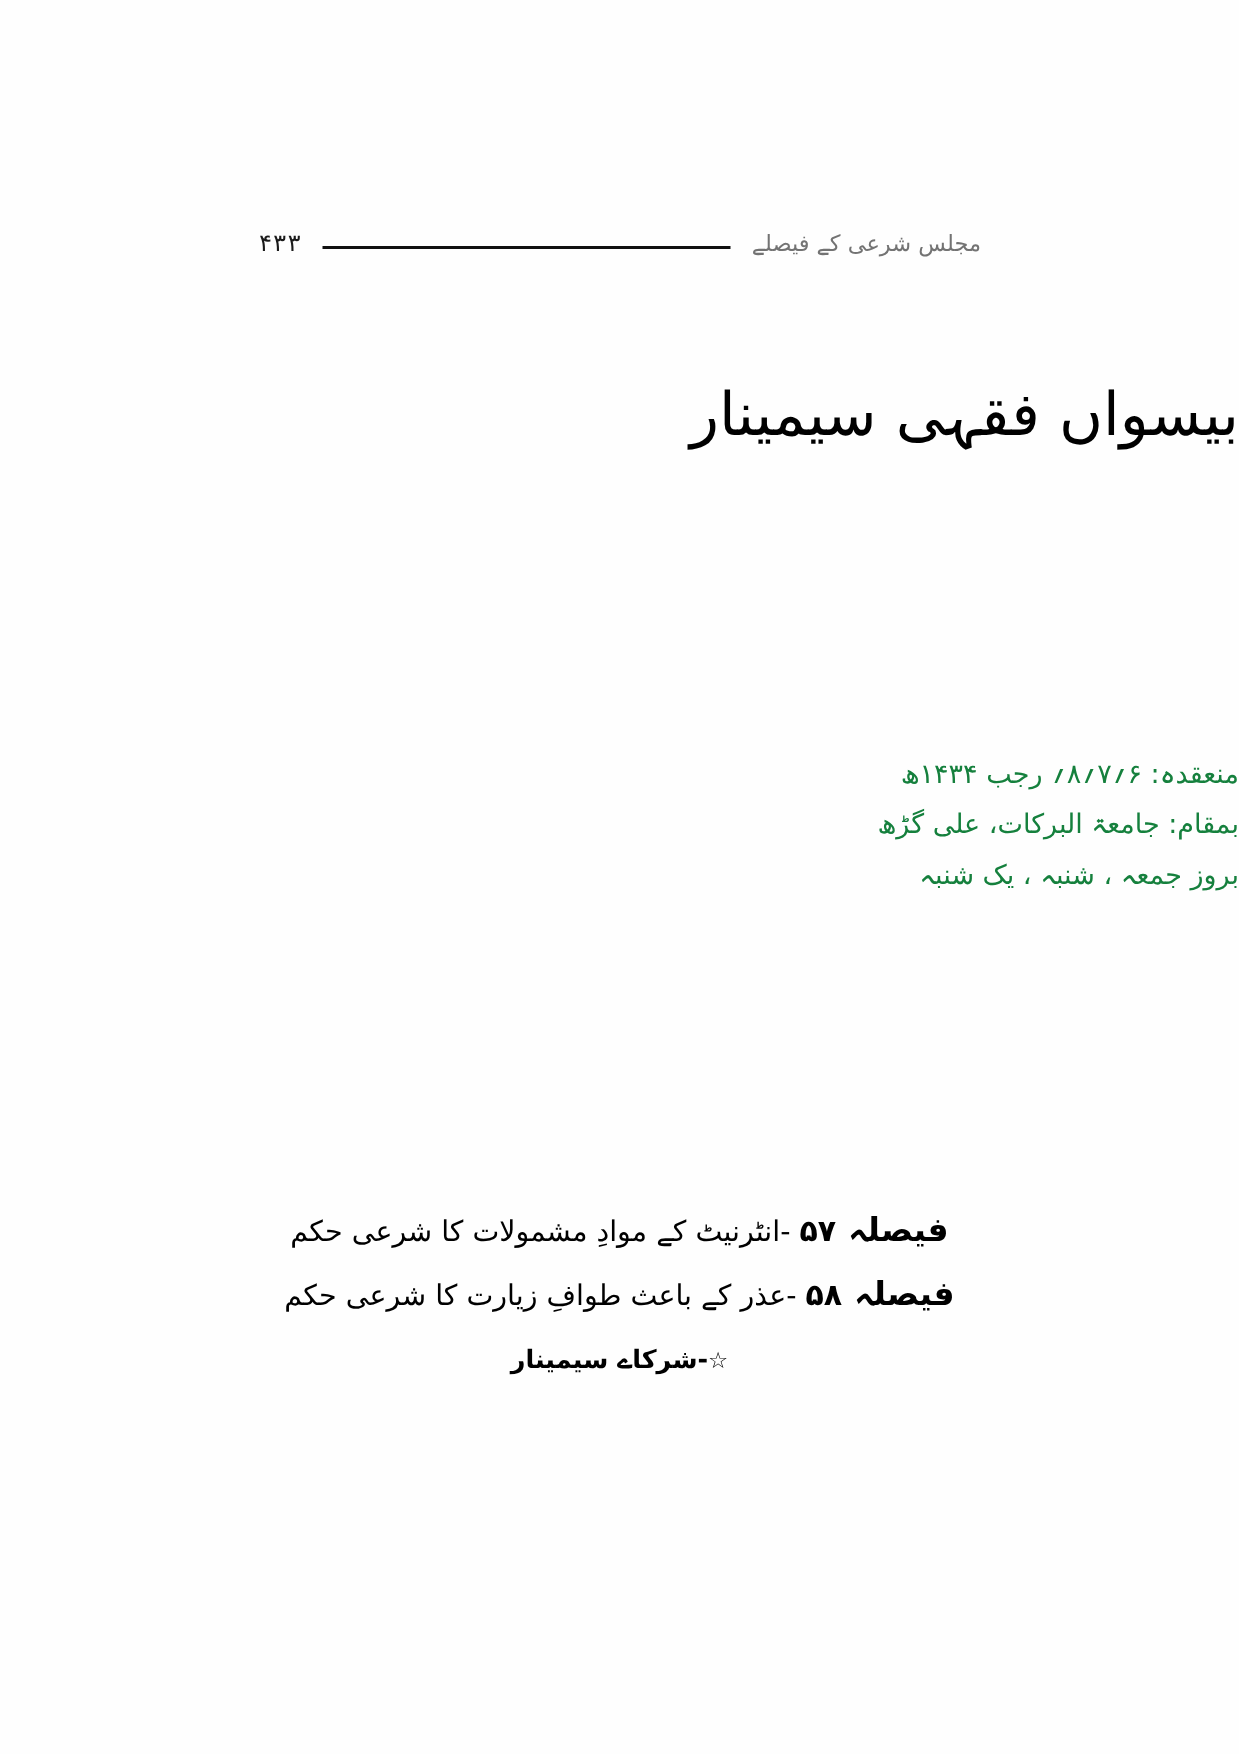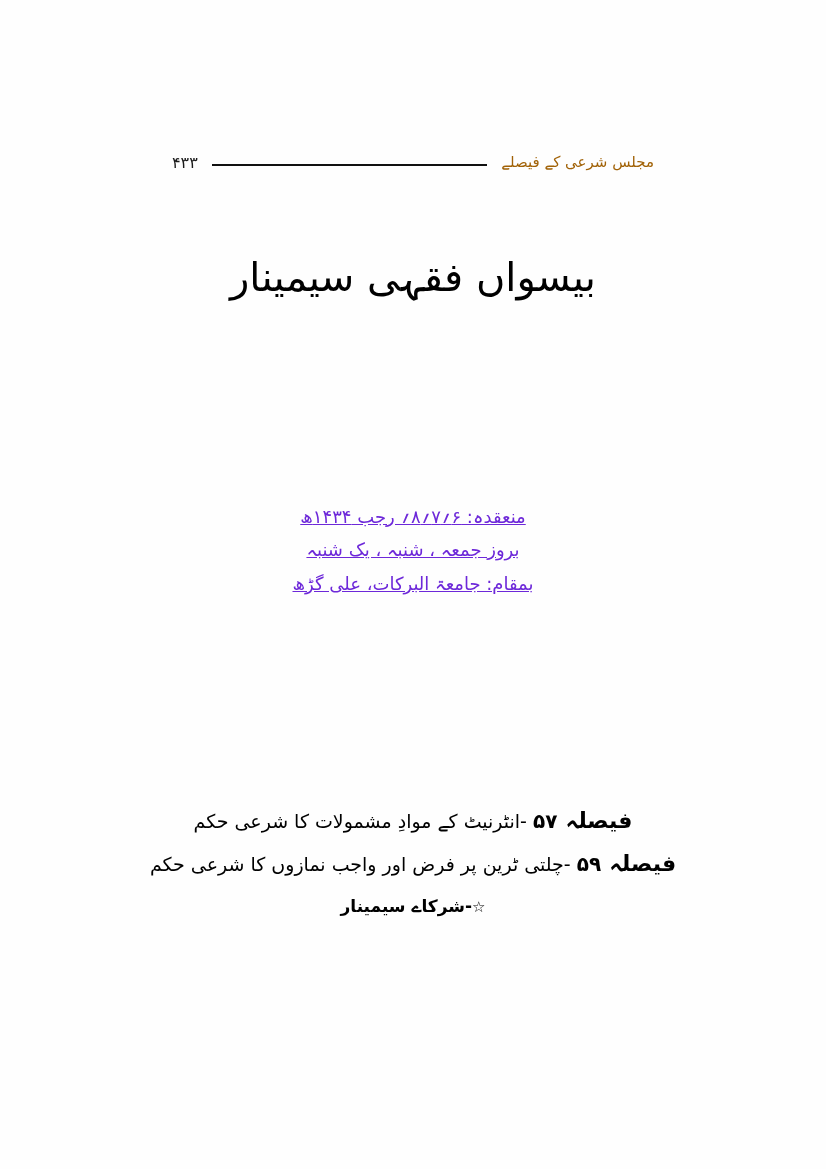--- a/index.html
+++ b/index.html
@@ -26,63 +26,62 @@
     right: 172px;
     left: 172px;
     height: 34px;
     display: flex;
     flex-direction: row;
     align-items: flex-end;
     justify-content: space-between;
   }
   .header-title {
     font-size: 15px;
-    color: #a16207;
+    color: #737373;
     line-height: 1.2;
     padding-bottom: 3px;
     white-space: nowrap;
   }
   .header-rule {
     flex: 1 1 auto;
     margin: 0 14px 8px 14px;
     border-bottom: 2px solid #111;
     height: 0;
   }
   .header-pageno {
     font-size: 16px;
     color: #1a1a1a;
     padding-bottom: 2px;
     white-space: nowrap;
     letter-spacing: 1px;
+    font-family: Liberation Mono, monospace;
   }
 
   
   .main-title {
     position: absolute;
     top: 245px;
     right: 0;
     left: 0;
-    text-align: center;
+    text-align: right;
     font-size: 40px;
     color: #000;
     letter-spacing: 1px;
     line-height: 1.6;
   }
 
   
   .meta-block {
     position: absolute;
     top: 500px;
     right: 0;
     left: 0;
-    text-align: center;
     font-size: 18px;
-    color: #6d28d9;
+    color: #15803d;
     line-height: 1.85;
-    text-decoration: underline;
   }
   .meta-line {
     display: block;
     white-space: nowrap;
   }
 
   
   .decisions {
     position: absolute;
     top: 800px;
@@ -128,38 +127,38 @@
   <div class="header">
     <div class="header-title">مجلس شرعی کے فیصلے</div>
     <div class="header-rule"></div>
     <div class="header-pageno">۴۳۳</div>
   </div>
 
   <div class="main-title">بیسواں فقہی سیمینار</div>
 
   <div class="meta-block">
     <span class="meta-line">منعقدہ: ۶؍۷؍۸؍ رجب ۱۴۳۴ھ</span>
+    <span class="meta-line">بمقام: جامعۃ البرکات، علی گڑھ</span>
     <span class="meta-line">بروز جمعہ ، شنبہ ، یک شنبہ</span>
-    <span class="meta-line">بمقام: جامعۃ البرکات، علی گڑھ</span>
   </div>
 
   <div class="decisions">
 
     <span class="decision-row">
       <span class="decision-label">فیصلہ</span>
       <span class="decision-num">۵۷</span>
       <span class="decision-text">-انٹرنیٹ کے موادِ مشمولات کا شرعی حکم</span>
     </span>
 
-
     <span class="decision-row">
       <span class="decision-label">فیصلہ</span>
-      <span class="decision-num">۵۹</span>
-      <span class="decision-text">-چلتی ٹرین پر فرض اور واجب نمازوں کا شرعی حکم</span>
+      <span class="decision-num">۵۸</span>
+      <span class="decision-text">-عذر کے باعث طوافِ زیارت کا شرعی حکم</span>
     </span>
+
 
 
     <span class="footer-note">
       <span class="star">☆</span><span>-شرکاے سیمینار</span>
     </span>
 
   </div>
 
 </div>
 

